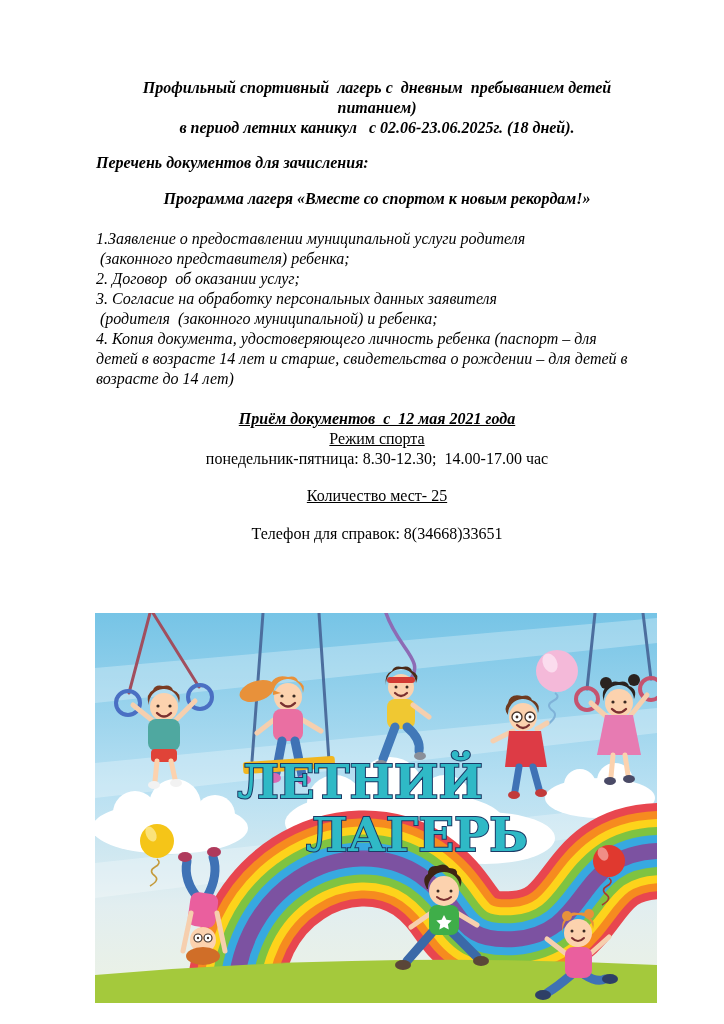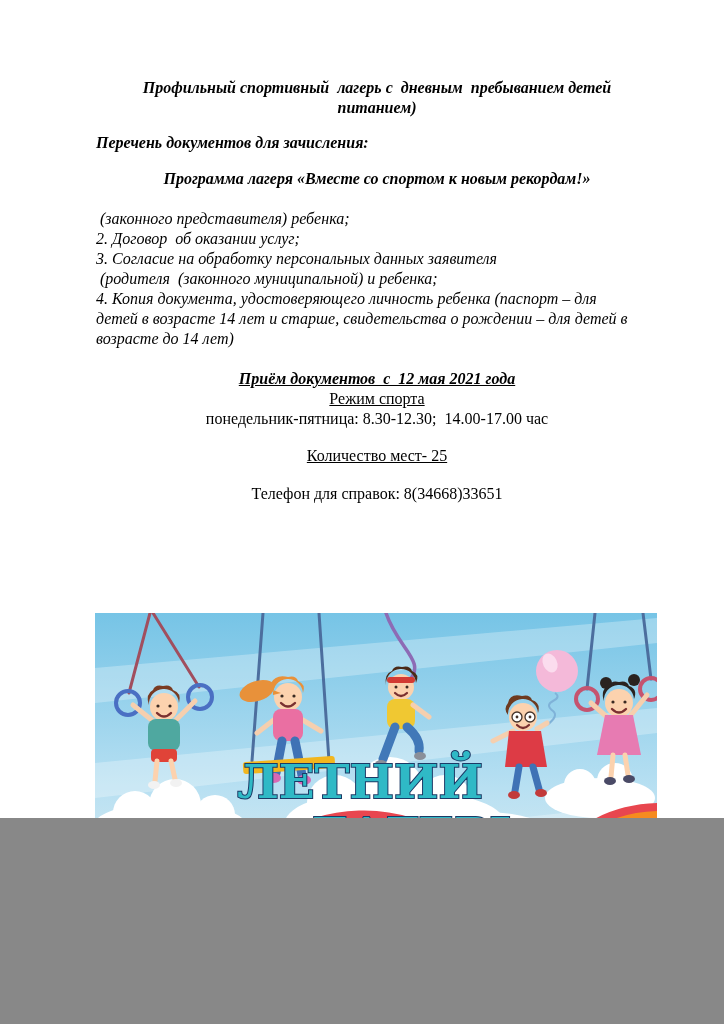--- a/index.html
+++ b/index.html
@@ -1,17 +1,17 @@
 <!DOCTYPE html>
 <html><head>
 <meta charset="utf-8">
 <style>
   html,body { margin:0; padding:0; background:#888; }
   .page {
-    position:relative; width:724px; height:818px; background:#ffffff;
+    position:relative; width:724px; height:1024px; background:#ffffff;
     margin:0 auto; overflow:hidden;
     font-family:"Liberation Serif", serif; color:#000;
   }
   .textblock { position:absolute; left:96px; top:78px; width:562px; font-size:16px; line-height:20px; }
   .line { white-space:pre-wrap; }
   .center { text-align:center; }
   .bi { font-weight:bold; font-style:italic; }
   .i  { font-style:italic; }
   .u  { text-decoration:underline; }
   .program-line   { margin-top:16px; }
@@ -30,27 +30,29 @@
 </head>
 <body>
 
 <div class="page">
 
   <div class="textblock">
 
     <div>
       <div class="line center bi">Профильный спортивный  лагерь с  дневным  пребыванием детей</div>
       <div class="line center bi">питанием)</div>
+      <div class="line center bi">в период летних каникул   с 02.06-23.06.2025г. (18 дней).</div>
     </div>
 
     <div class="line bi docs-heading">Перечень документов для зачисления:</div>
 
     <div class="line center bi program-line">Программа лагеря «Вместе со спортом к новым рекордам!»</div>
 
     <div class="doc-list">
+      <div class="line i">1.Заявление о предоставлении муниципальной услуги родителя</div>
       <div class="line i"> (законного представителя) ребенка;</div>
       <div class="line i">2. Договор  об оказании услуг;</div>
       <div class="line i">3. Согласие на обработку персональных данных заявителя</div>
       <div class="line i"> (родителя  (законного муниципальной) и ребенка;</div>
       <div class="line i">4. Копия документа, удостоверяющего личность ребенка (паспорт – для</div>
       <div class="line i">детей в возрасте 14 лет и старше, свидетельства о рождении – для детей в</div>
       <div class="line i">возрасте до 14 лет)</div>
     </div>
 
 

